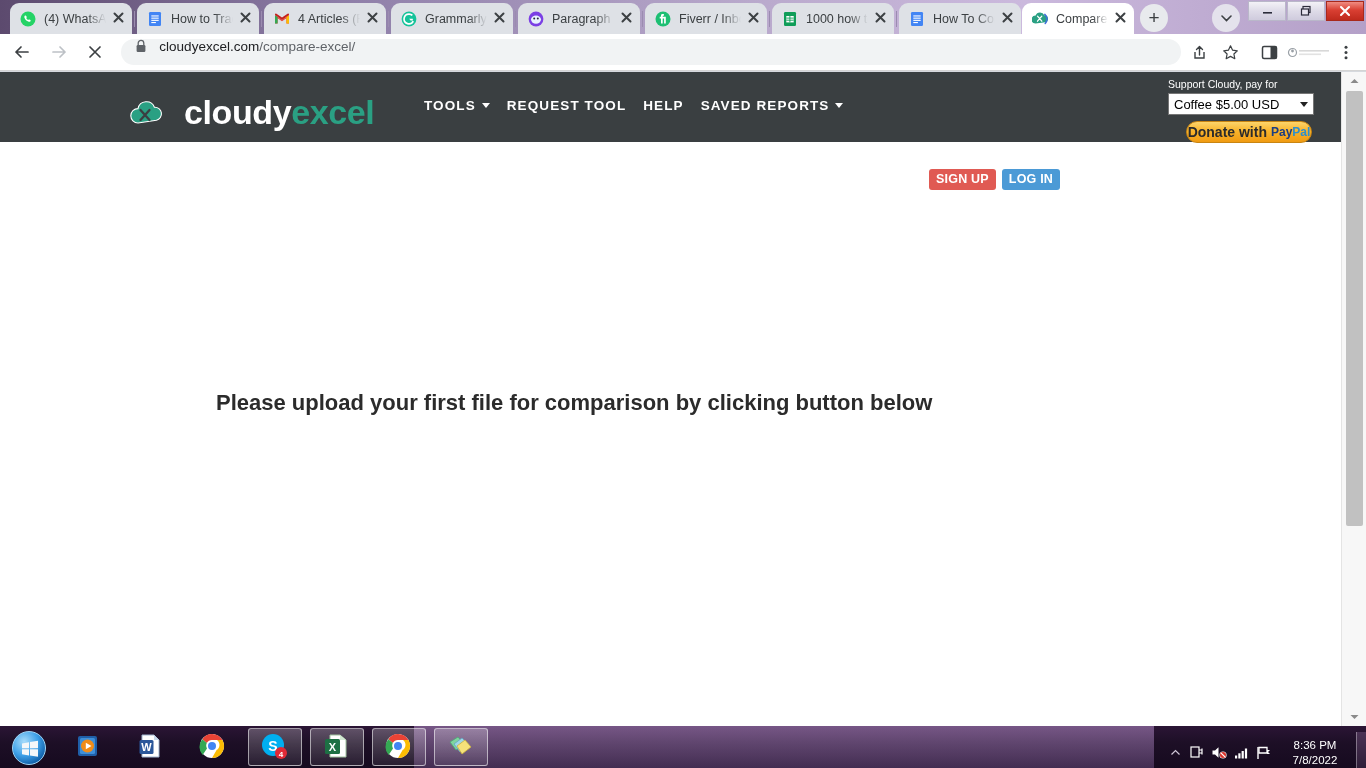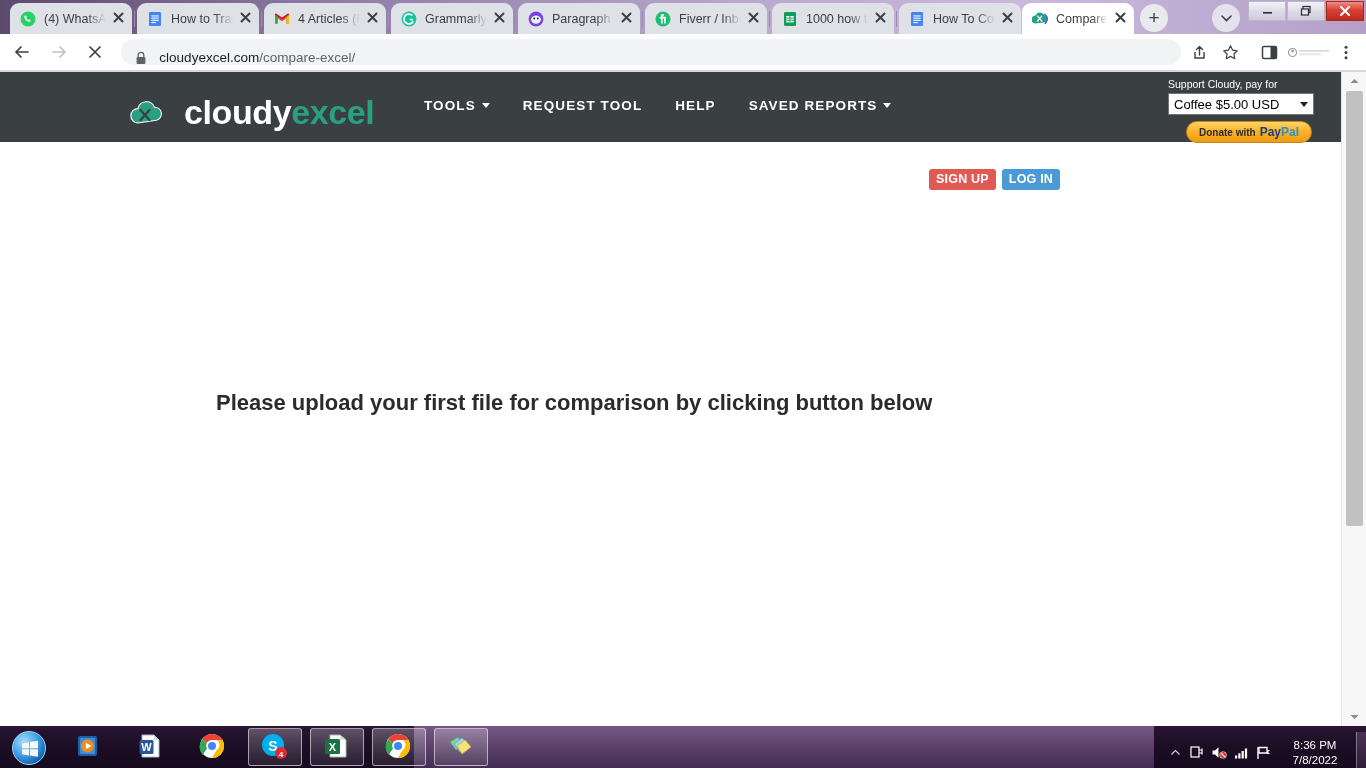--- a/index.html
+++ b/index.html
@@ -93,21 +93,21 @@
   }
   .nav-btn {
     width: 30px; height: 30px; margin-left: 8px;
     display: flex; align-items: center; justify-content: center;
     color: #5f6368; font-size: 16px;
   }
   .nav-btn.disabled { color: #bdc1c6; }
   #omnibox {
     margin-left: 12px; height: 26px; flex: 0 0 1060px;
     background: #f1f3f4; border-radius: 13px;
-    display: flex; align-items: flex-end; padding: 0 14px;
+    display: flex; align-items: flex-start; padding: 0 14px;
   }
   #lock-icon { margin-right: 12px; display:flex; align-items:center; }
   #omnibox-url { font-size: 13.5px; color: #202124; white-space: nowrap; }
   #omnibox-url .dim { color: #5f6368; }
   .tb-right {
     width: 26px; height: 26px; margin-left: 6px;
     display: flex; align-items: center; justify-content: center;
     color: #5f6368; font-size: 15px;
   }
 
@@ -125,21 +125,21 @@
     display: flex; align-items: center;
   }
   #brand-text {
     font-size: 34px; font-weight: bold; letter-spacing: -0.4px;
     margin-left: 16px;
   }
   #brand-text .w { color: #ffffff; }
   #brand-text .t { color: #2aa083; }
   #main-nav {
     position: absolute; left: 424px; top: 26px;
-    display: flex; align-items: center; gap: 33px;
+    display: flex; align-items: center; gap: 17px;
   }
   .nav-link {
     color: #ffffff; font-size: 13.5px; font-weight: bold;
     letter-spacing: 1.1px; white-space: nowrap;
     display: flex; align-items: center; gap: 6px;
   }
   .caret {
     width: 0; height: 0;
     border-left: 4px solid transparent; border-right: 4px solid transparent;
     border-top: 5px solid #ffffff;
@@ -171,21 +171,21 @@
     width:0;height:0;border-left:4px solid transparent;border-right:4px solid transparent;
     border-top:5px solid #222;
   }
   #paypal-button {
     margin-top: 6px; margin-left: 18px;
     width: 126px; height: 22px; border-radius: 11px;
     background: linear-gradient(180deg,#fdd46b 0%, #f8b42c 45%, #f09b12 100%);
     border: 1px solid #c98512;
     display: flex; align-items: center; justify-content: center; gap: 4px;
   }
-  #paypal-button .dw { font-size: 10px; font-weight: bold; color: #2b2b2b; }
+  #paypal-button .dw { font-size: 14px; font-weight: bold; color: #2b2b2b; }
   #paypal-button .pp { font-size: 12px; font-weight: bold; }
   #paypal-button .pp .p1 { color: #1b3d82; }
   #paypal-button .pp .p2 { color: #2e8fcc; }
 
   #upload-heading {
     position: absolute; left: 216px; top: 313px;
     width: 750px;
     font-size: 22px; font-weight: bold; color: #2b2b2b;
     line-height: 36px;
   }

